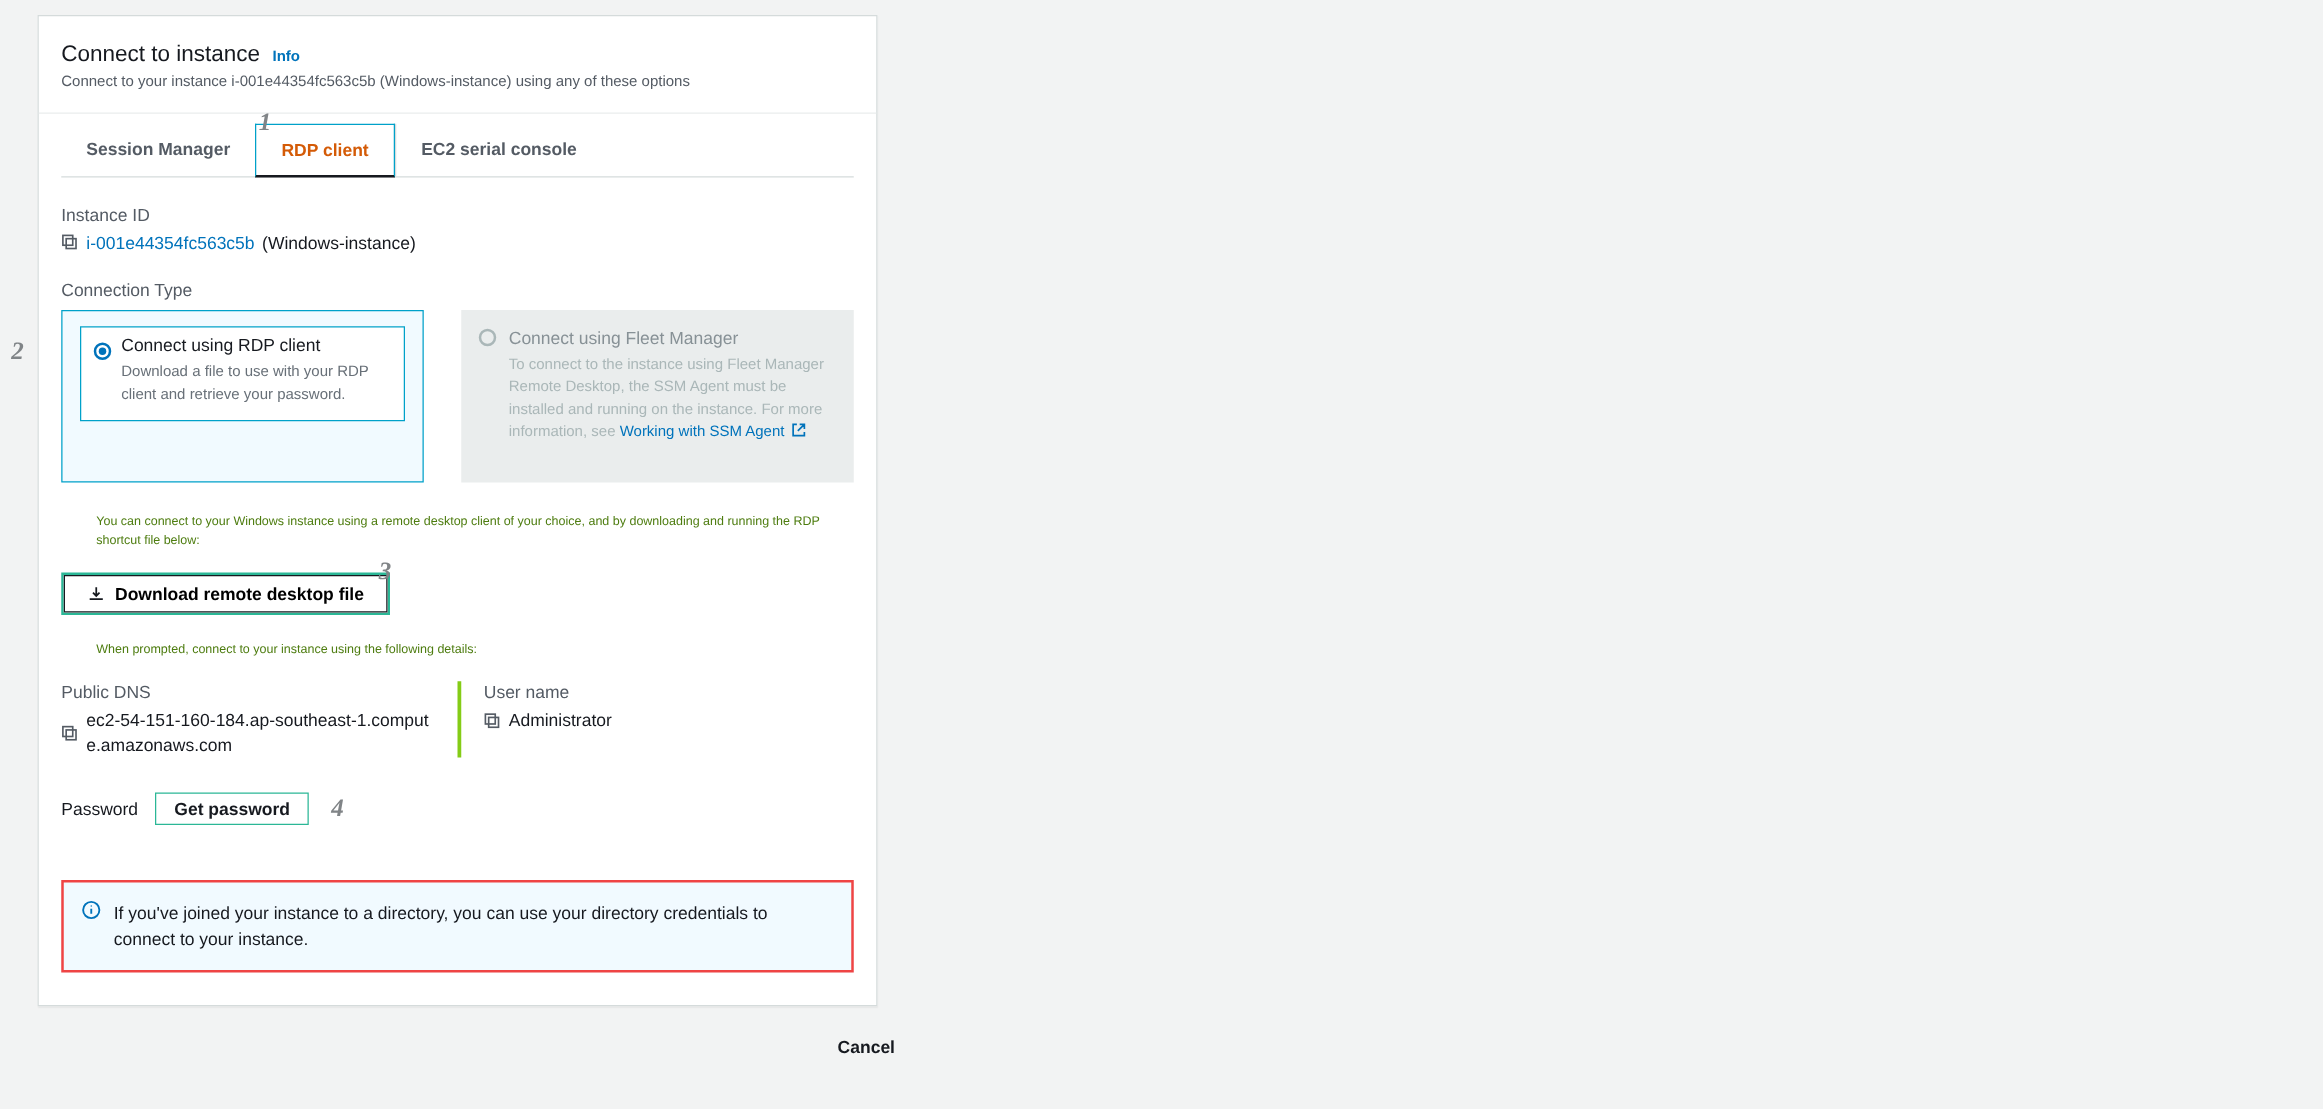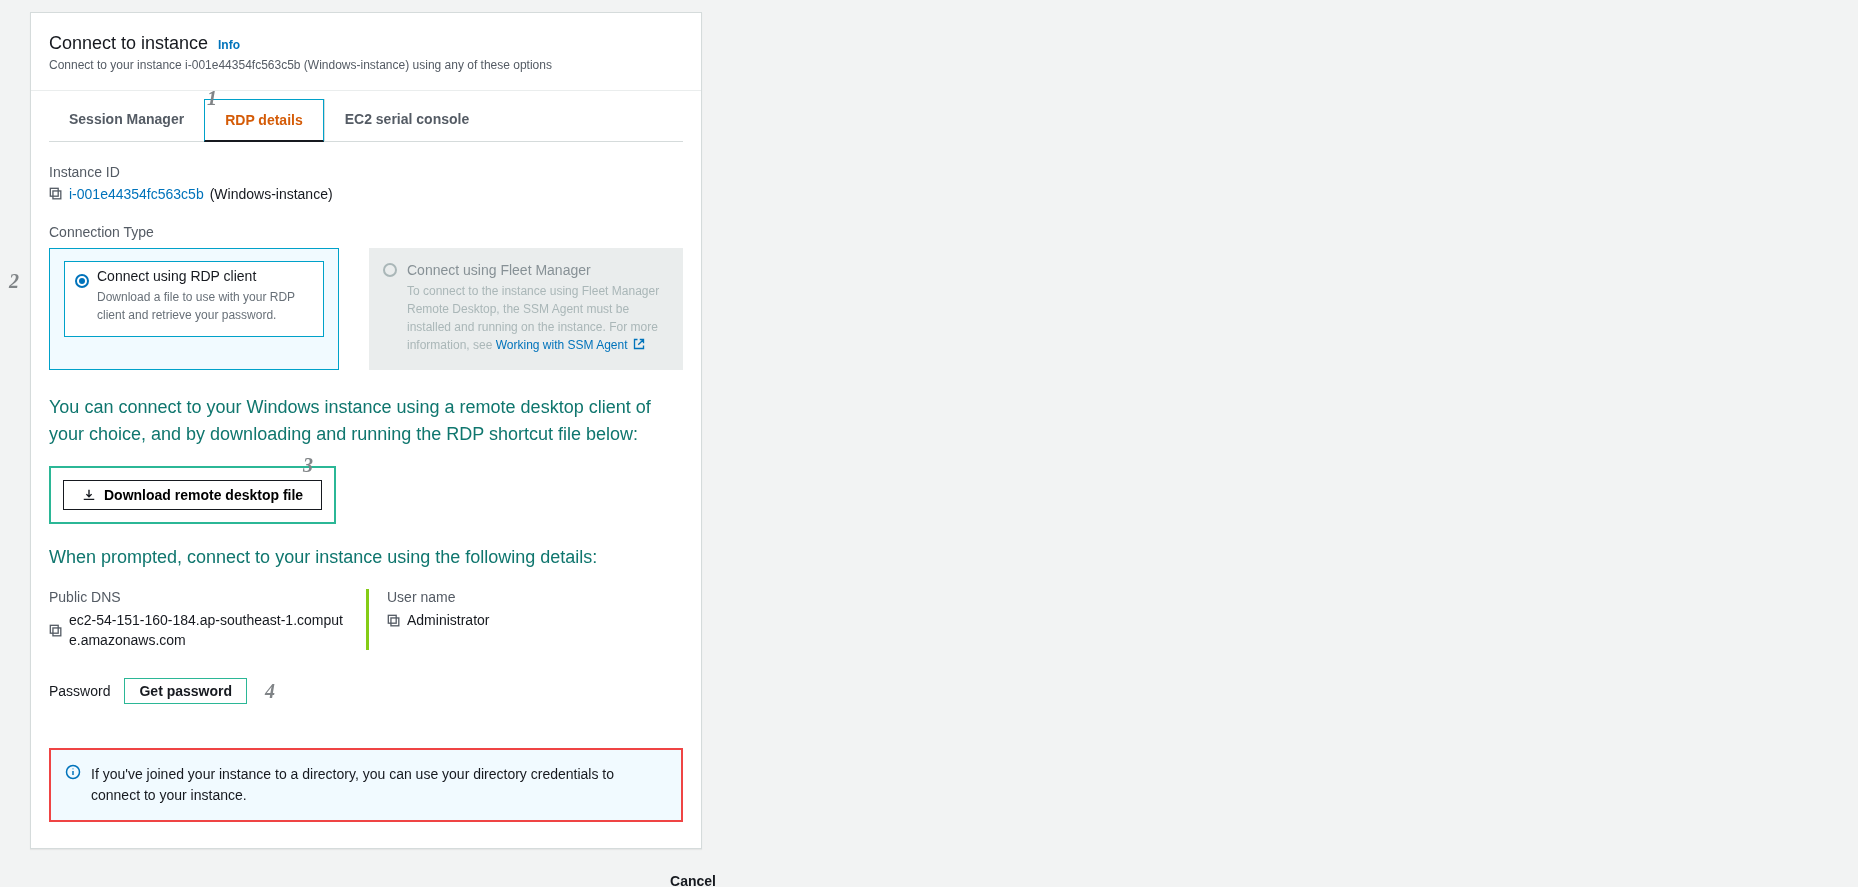--- a/index.html
+++ b/index.html
@@ -63,50 +63,50 @@
   }
   .conn-card.selected .inner {
     border: 1px solid #00a1c9;
     padding: 6px 12px 12px 32px;
     background: #fff;
     position: relative;
   }
   .conn-card.disabled {
     background: #eaeded;
     color: #aab7b8;
-    padding: 14px 16px 16px 38px;
+    padding: 14px 16px 32px 38px;
     position: relative;
   }
   .radio-dot {
     position: absolute;
     left: 10px; top: 12px;
     width: 14px; height: 14px; border-radius: 50%;
     border: 2px solid #0073bb;
     display: inline-flex; align-items: center; justify-content: center;
   }
   .radio-dot::after {
     content: ""; width: 6px; height: 6px; border-radius: 50%; background: #0073bb;
   }
   .radio-dot.off { border-color: #aab7b8; }
   .radio-dot.off::after { display: none; }
   .conn-title { font-size: 14px; color: #16191f; margin-bottom: 4px; }
   .conn-card.disabled .conn-title { color: #879196; }
   .conn-desc { color: #687078; line-height: 1.5; }
   .conn-card.disabled .conn-desc { color: #aab7b8; }
   .ext-icon { width: 12px; height: 12px; display: inline-block; vertical-align: -1px; margin-left: 2px; }
-  .body-text { color: #0f766e; font-size: 18px; line-height: 1.5; margin-top: 24px; }
+  .body-text { color: #4d7c0f; font-size: 10px; line-height: 1.5; margin-top: 24px; margin-left: 28px; }
   .btn-outline {
     display: inline-flex; align-items: center; gap: 8px;
     border: 1px solid #16191f;
     padding: 6px 18px;
     font-size: 14px; font-weight: 700;
     background: #fff;
     cursor: pointer;
   }
-  .btn-wrap { margin-top: 18px; display:inline-block; border: 2px solid #2bb796; padding: 12px; }
+  .btn-wrap { margin-top: 18px; display:inline-block; border: 2px solid #2bb796; padding: 0; }
   .dl-icon { width: 14px; height: 14px; }
   .details-grid { display: flex; margin-top: 18px; }
   .details-col { flex: 0 0 50%; padding-right: 18px; }
   .details-col + .details-col { border-left: 3px solid #84cc16; padding-left: 18px; }
   .details-label { color: #545b64; font-size: 14px; margin-bottom: 6px; }
   .details-value { color: #16191f; font-size: 14px; line-height: 1.4; }
   .pw-row { display: flex; align-items: center; gap: 14px; margin-top: 28px; }
   .btn-small {
     border: 1px solid #2bb796;
     padding: 4px 14px;
@@ -164,21 +164,21 @@
     <span class="info-link">Info</span>
     <div class="panel-subtitle">Connect to your instance i-001e44354fc563c5b (Windows-instance) using any of these options</div>
   </div>
 
   <div class="panel-body pos-rel">
 
     <span class="annot" style="left:176px; top:-12px;">1</span>
 
     <div class="tabs">
       <div class="tab">Session Manager</div>
-      <div class="tab active">RDP details</div>
+      <div class="tab active">RDP client</div>
       <div class="tab">EC2 serial console</div>
     </div>
 
     <div class="section">
       <div class="field-label">Instance ID</div>
       <div class="inline-row">
         <span>
           <svg class="copy-icon" viewBox="0 0 16 16" fill="none" stroke="#545b64" stroke-width="1.5">
             <rect x="4.5" y="4.5" width="9" height="9"></rect>
               <rect x="1.5" y="1.5" width="9" height="9"></rect>

